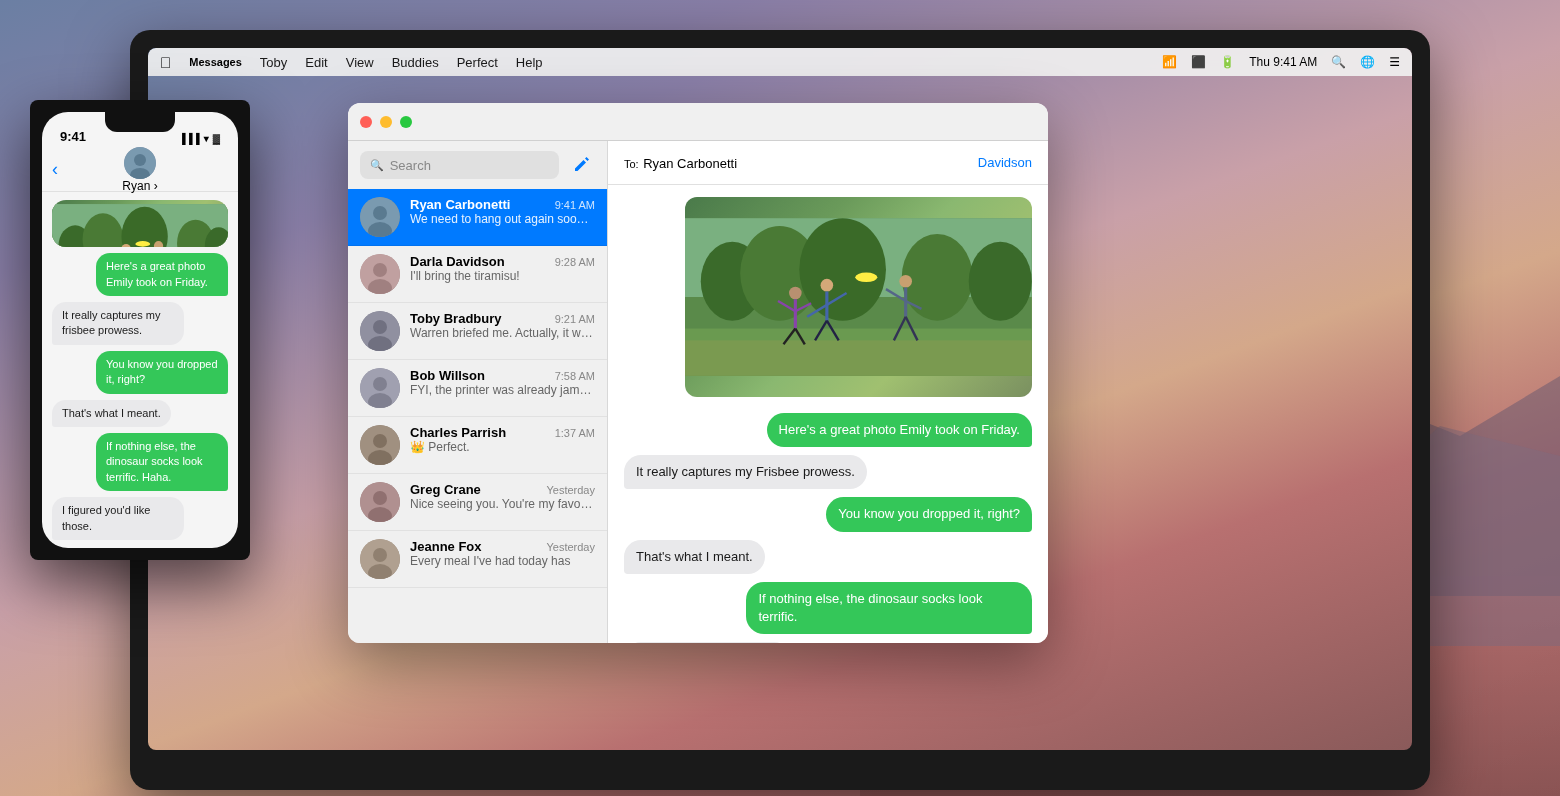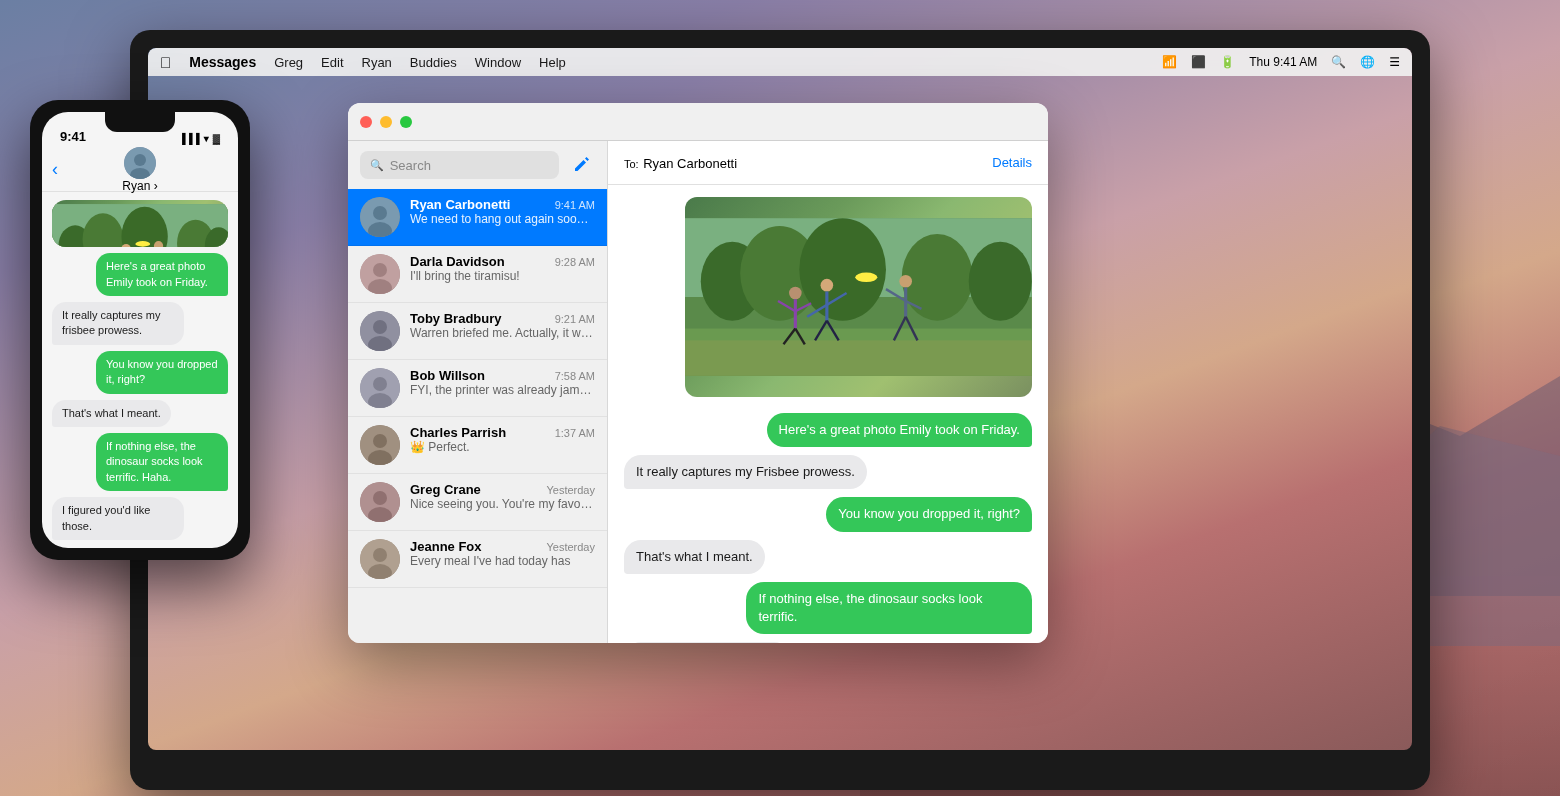--- a/index.html
+++ b/index.html
@@ -61,21 +61,21 @@
     .menu-bar-left {
       display: flex;
       align-items: center;
       gap: 18px;
     }
     .menu-bar-apple {
       font-size: 15px;
     }
     .menu-bar-app-name {
       font-weight: 600;
-      font-size: 14px;
+      font-size: 11px;
     }
     .menu-bar-item {
       font-size: 13px;
       color: #1a1a1a;
     }
     .menu-bar-right {
       margin-left: auto;
       display: flex;
       align-items: center;
       gap: 14px;
@@ -290,21 +290,21 @@
     }
 
     
     .iphone-frame {
       position: absolute;
       top: 100px;
       left: 30px;
       width: 220px;
       height: 460px;
       background: #111;
-      border-radius: 28px;
+      border-radius: 8px;
       z-index: 20;
       box-shadow: 0 25px 60px rgba(0,0,0,0.6);
       padding: 12px;
     }
     .iphone-screen {
       width: 100%;
       height: 100%;
       background: #f5f5f5;
       border-radius: 26px;
       overflow: hidden;
@@ -448,25 +448,25 @@
   </svg>
 </div>
 
 <div class="laptop-frame">
   <div class="laptop-screen">
 
     <div class="menu-bar">
       <div class="menu-bar-left">
         <span class="menu-bar-apple"></span>
         <span class="menu-bar-app-name">Messages</span>
-        <span class="menu-bar-item">Greg</span>
+        <span class="menu-bar-item">Toby</span>
         <span class="menu-bar-item">Edit</span>
-        <span class="menu-bar-item">Ryan</span>
+        <span class="menu-bar-item">View</span>
         <span class="menu-bar-item">Buddies</span>
-        <span class="menu-bar-item">Window</span>
+        <span class="menu-bar-item">Perfect</span>
         <span class="menu-bar-item">Help</span>
       </div>
       <div class="menu-bar-right">
         <span>📶</span>
         <span>⬛</span>
         <span>🔋</span>
         <span>Thu 9:41 AM</span>
         <span>🔍</span>
         <span>🌐</span>
         <span>☰</span>
@@ -619,21 +619,21 @@
             </div>
           </div>
         </div>
 
         <div class="chat-pane">
           <div class="chat-header">
             <div>
               <span class="chat-to-label">To:</span>
               <span class="chat-recipient">Ryan Carbonetti</span>
             </div>
-            <span class="chat-details-btn">Details</span>
+            <span class="chat-details-btn">Davidson</span>
           </div>
 
           <div class="chat-messages">
 
             <div style="align-self:flex-end; width:85%;">
               <div class="chat-image">
                 <svg width="100%" height="100%" viewBox="0 0 440 200" xmlns="http://www.w3.org/2000/svg">
                   <rect width="440" height="200" fill="#5a8a4a"></rect>
                   <rect y="140" width="440" height="60" fill="#6a9a50"></rect>
 

